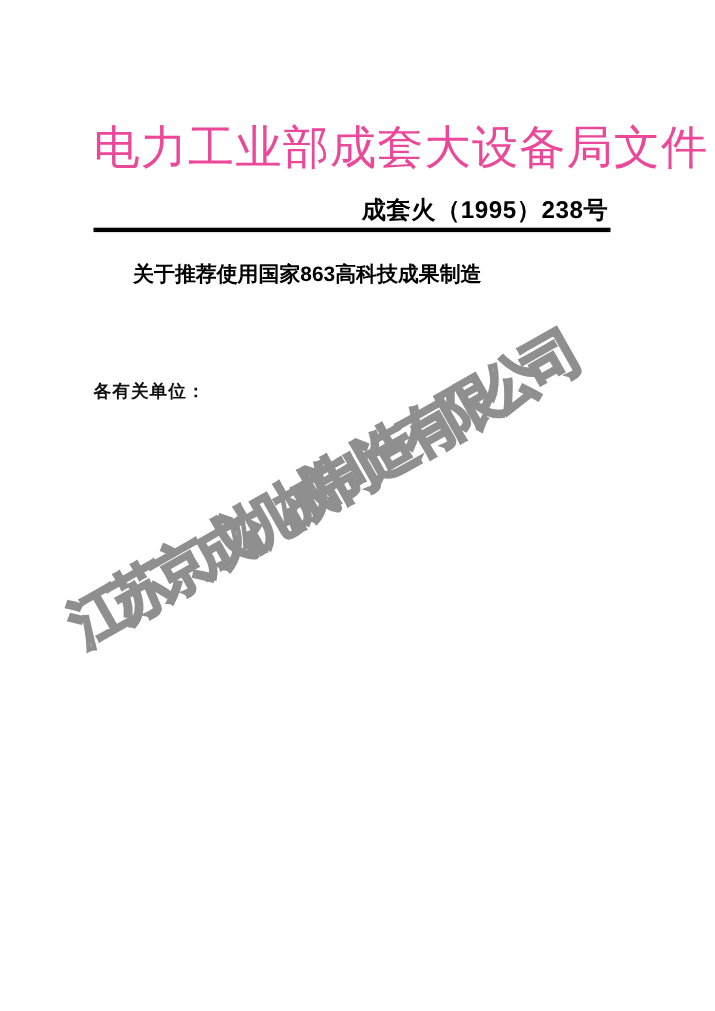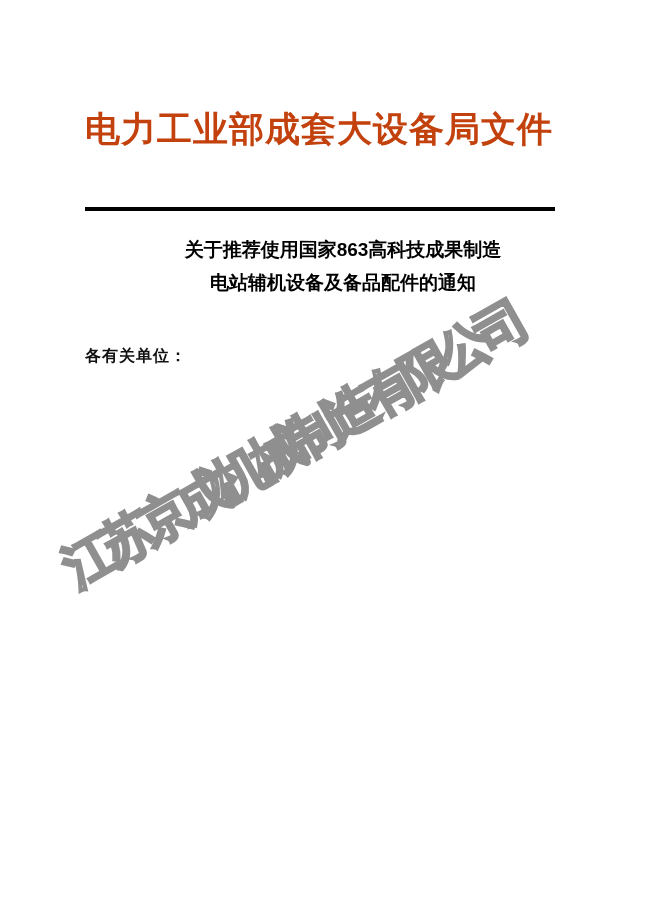--- a/index.html
+++ b/index.html
@@ -25,25 +25,25 @@
     color: transparent;
     -webkit-text-stroke: 2.5px #8f8f8f;
     z-index: 5;
     pointer-events: none;
   }
   .org-title {
     position: absolute;
     left: 85px;
     top: 106px;
     width: 470px;
-    font-size: 35px;
-    font-weight: bold;
+    font-size: 42px;
+    font-weight: normal;
     letter-spacing: 1px;
     white-space: nowrap;
-    color: #c2410c;
+    color: #ec4899;
   }
   .doc-number {
     position: absolute;
     top: 176px;
     right: 97px;
     font-size: 22px;
     font-weight: bold;
     letter-spacing: 0.5px;
     color: #000000;
   }
@@ -55,21 +55,20 @@
     height: 4px;
     background: #000000;
   }
   .doc-title {
     position: absolute;
     left: 85px;
     top: 233px;
     width: 480px;
     padding-left: 36px;
     box-sizing: border-box;
-    text-align: center;
     font-size: 19px;
     line-height: 33px;
     font-weight: bold;
     color: #000000;
   }
   .salutation {
     position: absolute;
     left: 85px;
     top: 346px;
     font-size: 16px;
@@ -98,26 +97,26 @@
 </style>
 </head>
 <body>
 
 <div class="page">
 
   <div class="watermark">江苏京成机械制造有限公司</div>
 
   <div class="org-title">电力工业部成套大设备局文件</div>
 
+  <div class="doc-number">成套火（1995）238号</div>
 
   <div class="divider"></div>
 
   <div class="doc-title">
     <div>关于推荐使用国家863高科技成果制造</div>
-    <div>电站辅机设备及备品配件的通知</div>
   </div>
 
   <div class="salutation">各有关单位：</div>
 
   <div class="body-block">
   </div>
 
 </div>
 
 </body></html>

